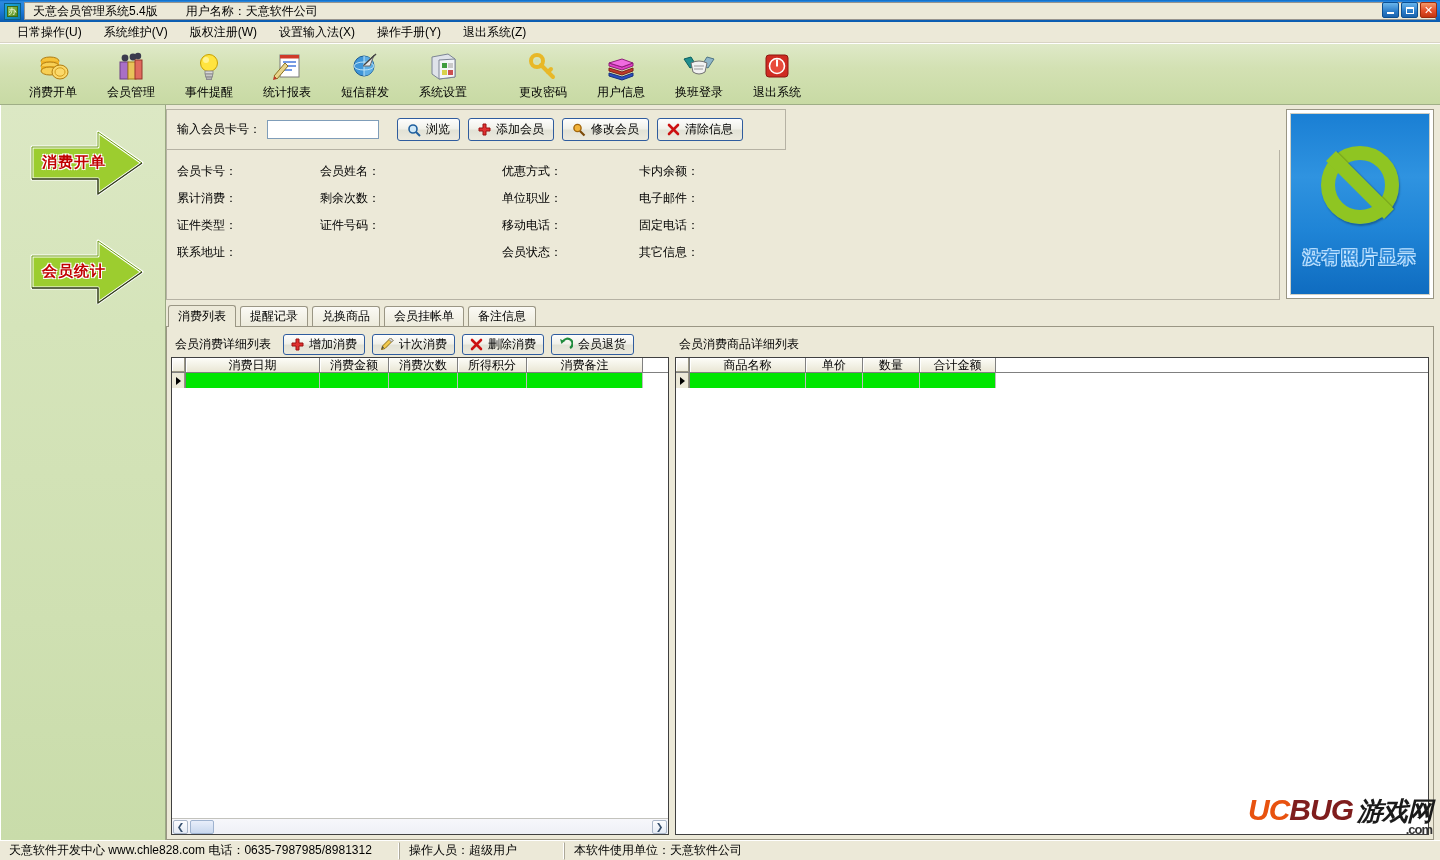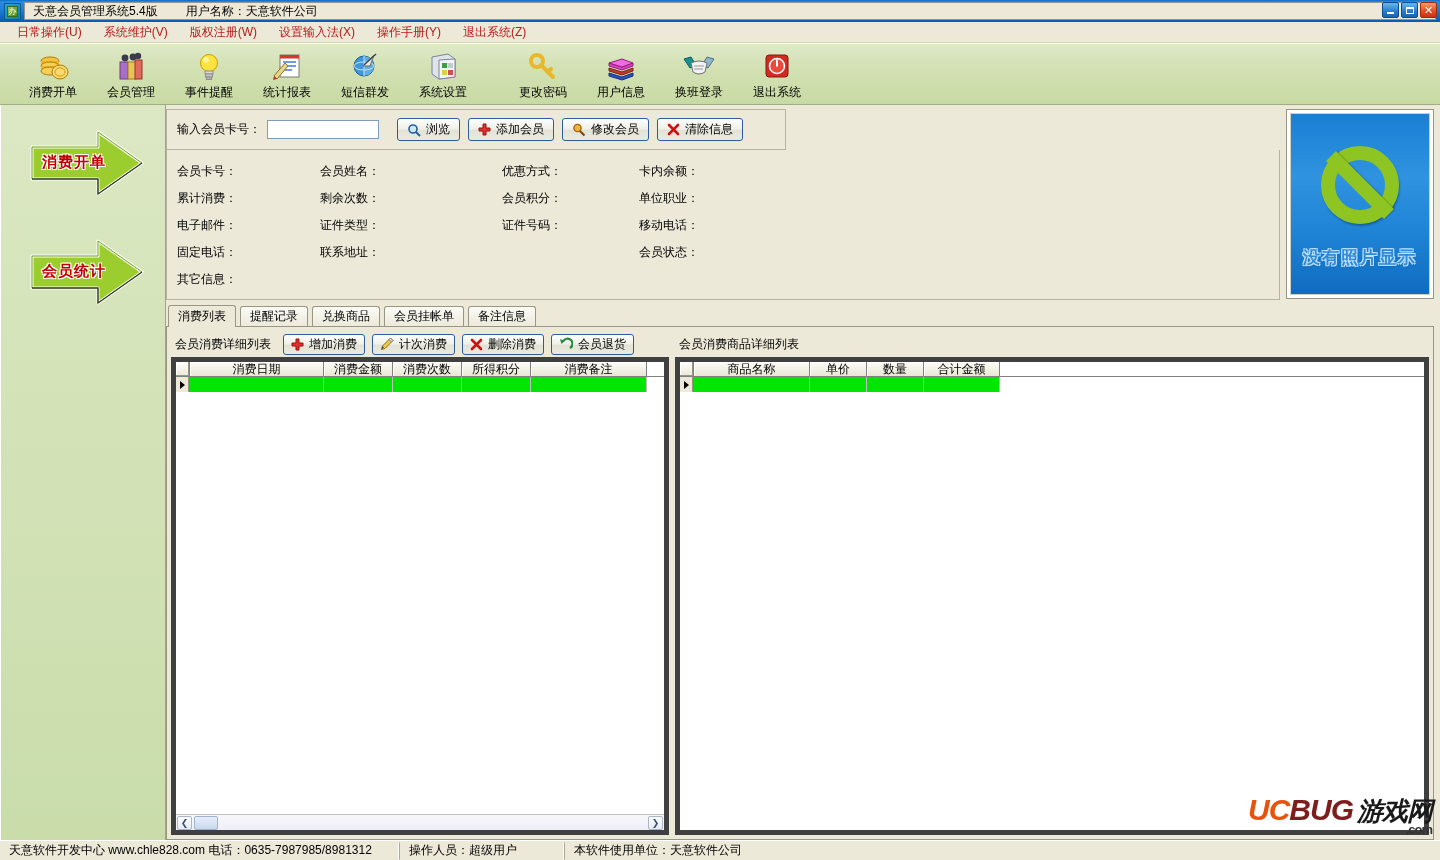--- a/index.html
+++ b/index.html
@@ -85,21 +85,21 @@
   .menubar {
     height: 21px;
     background: #ece9d8;
     display: flex; align-items: center;
     padding-left: 6px;
     flex: 0 0 21px;
     border-bottom: 1px solid #d8d4c4;
   }
   .menu-item {
     padding: 2px 11px;
-    font-size: 12px; color: #b91c1c;
+    font-size: 12px; color: #000000;
     cursor: default; white-space: nowrap;
   }
 
   
   .toolbar {
     height: 62px;
     background: linear-gradient(to bottom,#dfe9c8 0%, #d3e1b3 40%, #c8daa4 100%);
     border-top: 1px solid #fff;
     border-bottom: 1px solid #9fae86;
     display: flex; align-items: flex-start;
@@ -298,21 +298,21 @@
     height: 26px;
     display: flex; align-items: center;
     gap: 0;
     padding-left: 4px;
   }
   .listheader .title { font-size: 12px; color:#000; margin-right: 12px; white-space:nowrap; }
   .listheader .xpbtn { height: 21px; margin-right: 7px; padding: 0 7px;}
 
   .gridbox {
     flex: 1;
-    border: 5px solid #404040;
+    border: 1px solid #404040;
     background: #fff;
     display: flex; flex-direction: column;
     min-height: 0;
     overflow: hidden;
   }
   .gridhead {
     display: flex;
     height: 15px;
     background: #ece9d8;
     border-bottom: 1px solid #808080;
@@ -669,21 +669,20 @@
           </div>
 
           <div class="fieldgrid">
             <div class="f">会员卡号：</div>
             <div class="f">会员姓名：</div>
             <div class="f">优惠方式：</div>
 
             <div class="f">卡内余额：</div>
             <div class="f">累计消费：</div>
             <div class="f">剩余次数：</div>
-            <div class="f">会员积分：</div>
 
             <div class="f">单位职业：</div>
             <div class="f">电子邮件：</div>
             <div class="f">证件类型：</div>
             <div class="f">证件号码：</div>
 
             <div class="f">移动电话：</div>
             <div class="f">固定电话：</div>
             <div class="f">联系地址：</div>
             <div class="f"></div>

